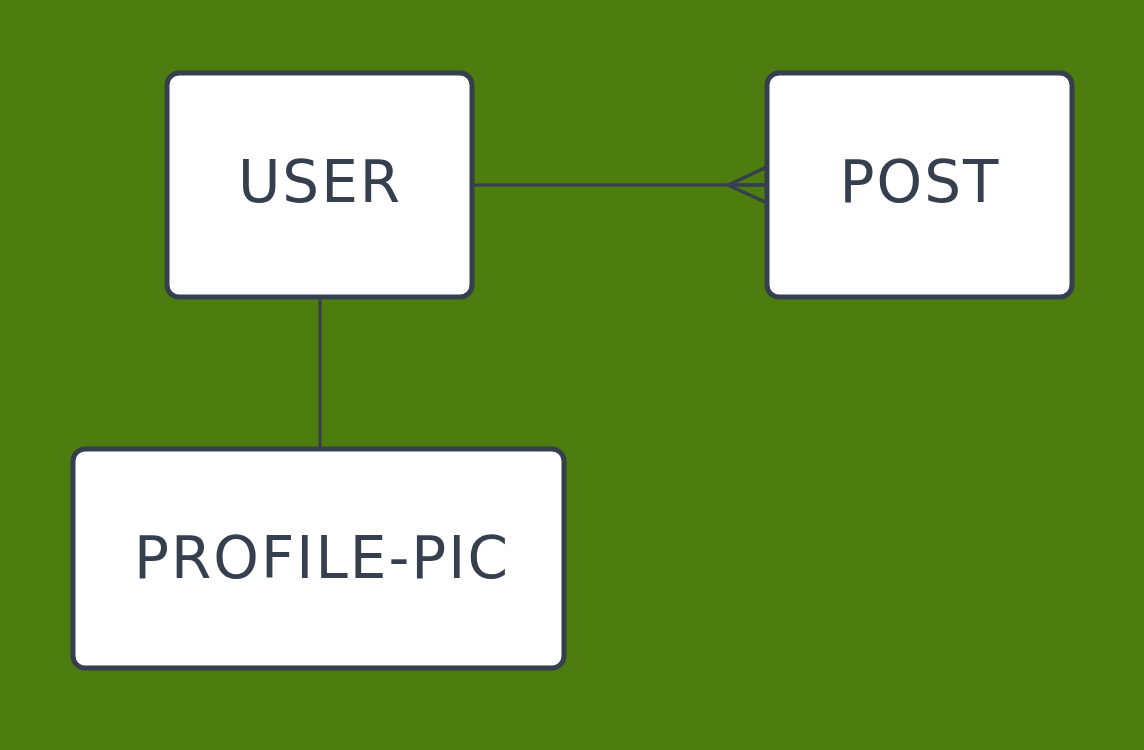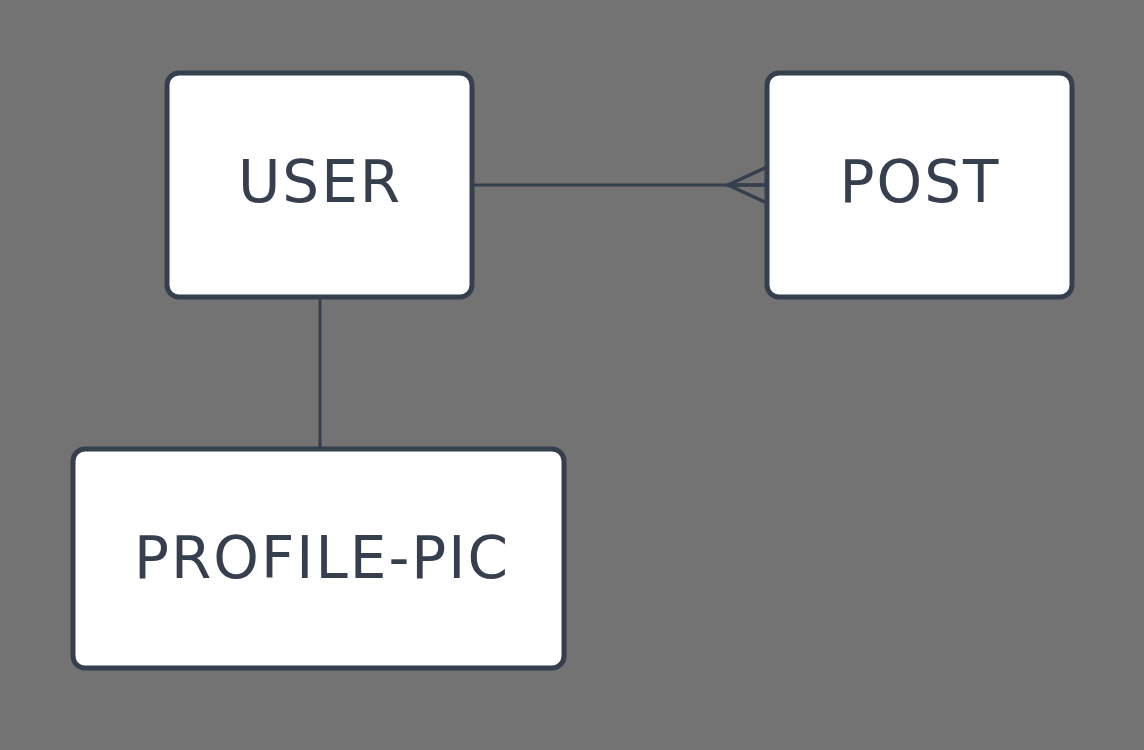--- a/index.html
+++ b/index.html
@@ -8,21 +8,21 @@
     padding: 0;
     background: #ffffff;
   }
   body {
     font-family: "DejaVu Sans", sans-serif;
   }
   #canvas {
     position: relative;
     width: 1144px;
     height: 750px;
-    background: #737373;
+    background: #4d7c0f;
     overflow: hidden;
   }
   #diagram-svg {
     position: absolute;
     top: 0;
     left: 0;
     width: 1144px;
     height: 750px;
     display: block;
   }

